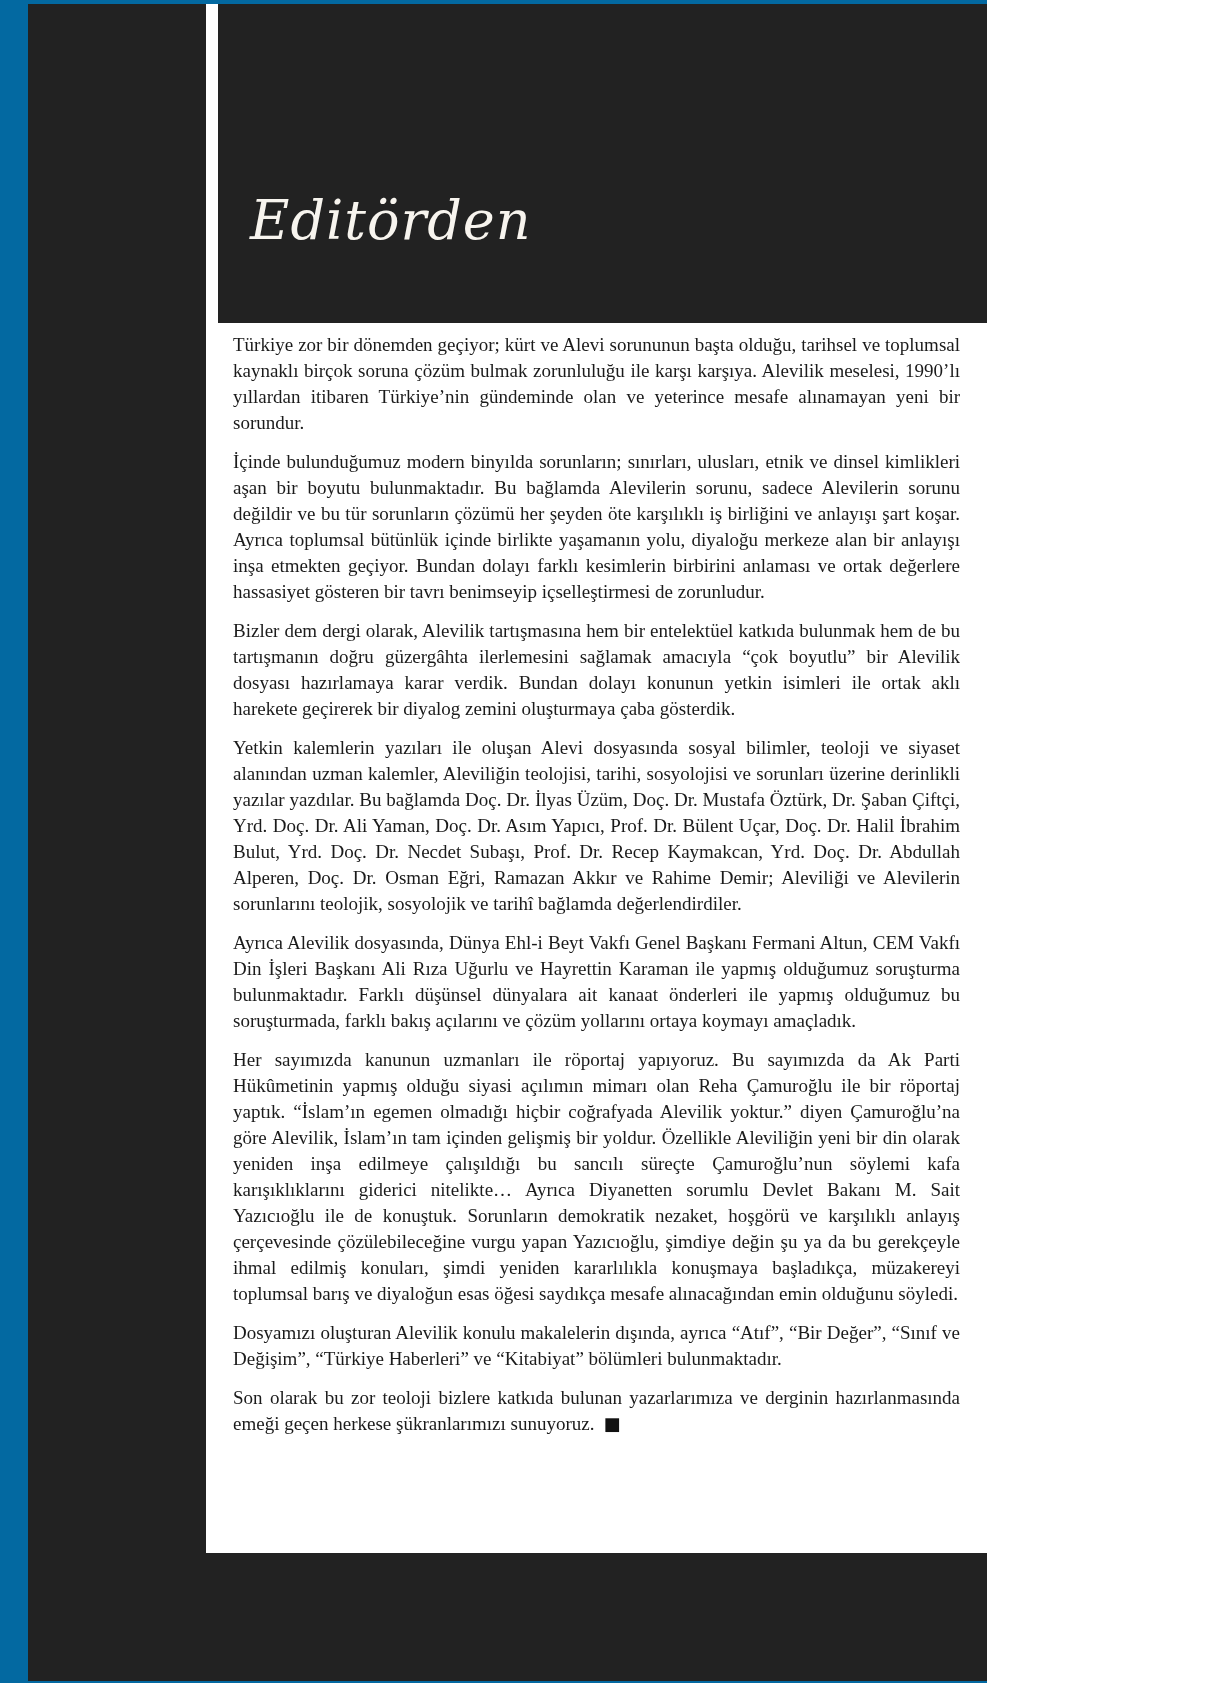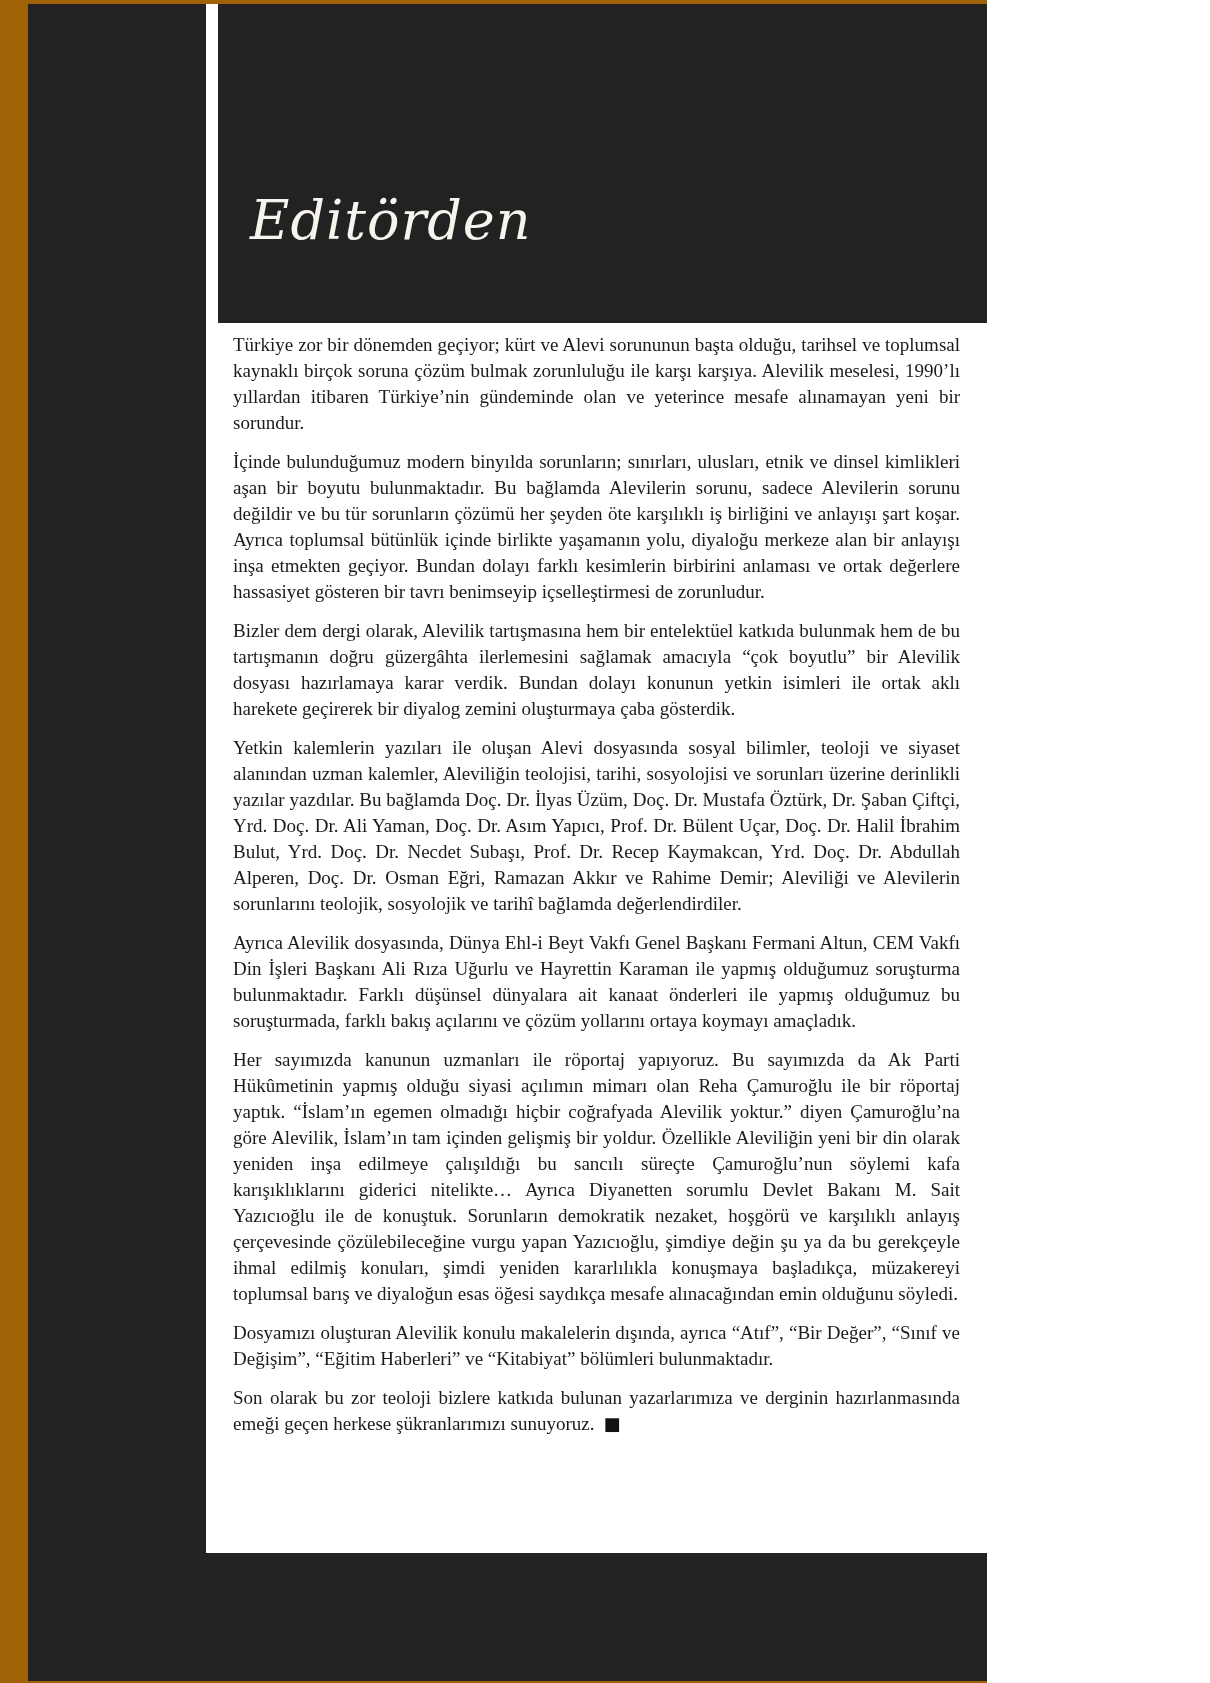--- a/index.html
+++ b/index.html
@@ -4,21 +4,21 @@
 <style>
   html, body {
     margin: 0;
     padding: 0;
     background: #ffffff;
   }
   .page {
     position: relative;
     width: 987px;
     height: 1683px;
-    background: #a16207;
+    background: #0369a1;
     overflow: hidden;
     font-family: "Liberation Serif", "DejaVu Serif", serif;
   }
   
   .dark-bg {
     position: absolute;
     left: 28px;
     top: 4px;
     width: 1182px;
     height: 1677px;
@@ -82,17 +82,17 @@
 
   <h1 class="title">Editörden</h1>
 
   <div class="content-box">
     <p>Türkiye zor bir dönemden geçiyor; kürt ve Alevi sorununun başta olduğu, tarihsel ve toplumsal kaynaklı birçok soruna çözüm bulmak zorunluluğu ile karşı karşıya. Alevilik meselesi, 1990’lı yıllardan itibaren Türkiye’nin gündeminde olan ve yeterince mesafe alınamayan yeni bir sorundur.</p>
     <p>İçinde bulunduğumuz modern binyılda sorunların; sınırları, ulusları, etnik ve dinsel kimlikleri aşan bir boyutu bulunmaktadır. Bu bağlamda Alevilerin sorunu, sadece Alevilerin sorunu değildir ve bu tür sorunların çözümü her şeyden öte karşılıklı iş birliğini ve anlayışı şart koşar. Ayrıca toplumsal bütünlük içinde birlikte yaşamanın yolu, diyaloğu merkeze alan bir anlayışı inşa etmekten geçiyor. Bundan dolayı farklı kesimlerin birbirini anlaması ve ortak değerlere hassasiyet gösteren bir tavrı benimseyip içselleştirmesi de zorunludur.</p>
     <p>Bizler dem dergi olarak, Alevilik tartışmasına hem bir entelektüel katkıda bulunmak hem de bu tartışmanın doğru güzergâhta ilerlemesini sağlamak amacıyla “çok boyutlu” bir Alevilik dosyası hazırlamaya karar verdik. Bundan dolayı konunun yetkin isimleri ile ortak aklı harekete geçirerek bir diyalog zemini oluşturmaya çaba gösterdik.</p>
     <p>Yetkin kalemlerin yazıları ile oluşan Alevi dosyasında sosyal bilimler, teoloji ve siyaset alanından uzman kalemler, Aleviliğin teolojisi, tarihi, sosyolojisi ve sorunları üzerine derinlikli yazılar yazdılar. Bu bağlamda Doç. Dr. İlyas Üzüm, Doç. Dr. Mustafa Öztürk, Dr. Şaban Çiftçi, Yrd. Doç. Dr. Ali Yaman, Doç. Dr. Asım Yapıcı, Prof. Dr. Bülent Uçar, Doç. Dr. Halil İbrahim Bulut, Yrd. Doç. Dr. Necdet Subaşı, Prof. Dr. Recep Kaymakcan, Yrd. Doç. Dr. Abdullah Alperen, Doç. Dr. Osman Eğri, Ramazan Akkır ve Rahime Demir; Aleviliği ve Alevilerin sorunlarını teolojik, sosyolojik ve tarihî bağlamda değerlendirdiler.</p>
     <p>Ayrıca Alevilik dosyasında, Dünya Ehl-i Beyt Vakfı Genel Başkanı Fermani Altun, CEM Vakfı Din İşleri Başkanı Ali Rıza Uğurlu ve Hayrettin Karaman ile yapmış olduğumuz soruşturma bulunmaktadır. Farklı düşünsel dünyalara ait kanaat önderleri ile yapmış olduğumuz bu soruşturmada, farklı bakış açılarını ve çözüm yollarını ortaya koymayı amaçladık.</p>
     <p>Her sayımızda kanunun uzmanları ile röportaj yapıyoruz. Bu sayımızda da Ak Parti Hükûmetinin yapmış olduğu siyasi açılımın mimarı olan Reha Çamuroğlu ile bir röportaj yaptık. “İslam’ın egemen olmadığı hiçbir coğrafyada Alevilik yoktur.” diyen Çamuroğlu’na göre Alevilik, İslam’ın tam içinden gelişmiş bir yoldur. Özellikle Aleviliğin yeni bir din olarak yeniden inşa edilmeye çalışıldığı bu sancılı süreçte Çamuroğlu’nun söylemi kafa karışıklıklarını giderici nitelikte… Ayrıca Diyanetten sorumlu Devlet Bakanı M. Sait Yazıcıoğlu ile de konuştuk. Sorunların demokratik nezaket, hoşgörü ve karşılıklı anlayış çerçevesinde çözülebileceğine vurgu yapan Yazıcıoğlu, şimdiye değin şu ya da bu gerekçeyle ihmal edilmiş konuları, şimdi yeniden kararlılıkla konuşmaya başladıkça, müzakereyi toplumsal barış ve diyaloğun esas öğesi saydıkça mesafe alınacağından emin olduğunu söyledi.</p>
-    <p>Dosyamızı oluşturan Alevilik konulu makalelerin dışında, ayrıca “Atıf”, “Bir Değer”, “Sınıf ve Değişim”, “Eğitim Haberleri” ve “Kitabiyat” bölümleri bulunmaktadır.</p>
+    <p>Dosyamızı oluşturan Alevilik konulu makalelerin dışında, ayrıca “Atıf”, “Bir Değer”, “Sınıf ve Değişim”, “Türkiye Haberleri” ve “Kitabiyat” bölümleri bulunmaktadır.</p>
     <p><span>Son olarak bu zor teoloji bizlere katkıda bulunan yazarlarımıza ve derginin hazırlanmasında emeği geçen herkese şükranlarımızı sunuyoruz.</span><span class="endmark">■</span></p>
   </div>
 
 </div>
 
 </body></html>

